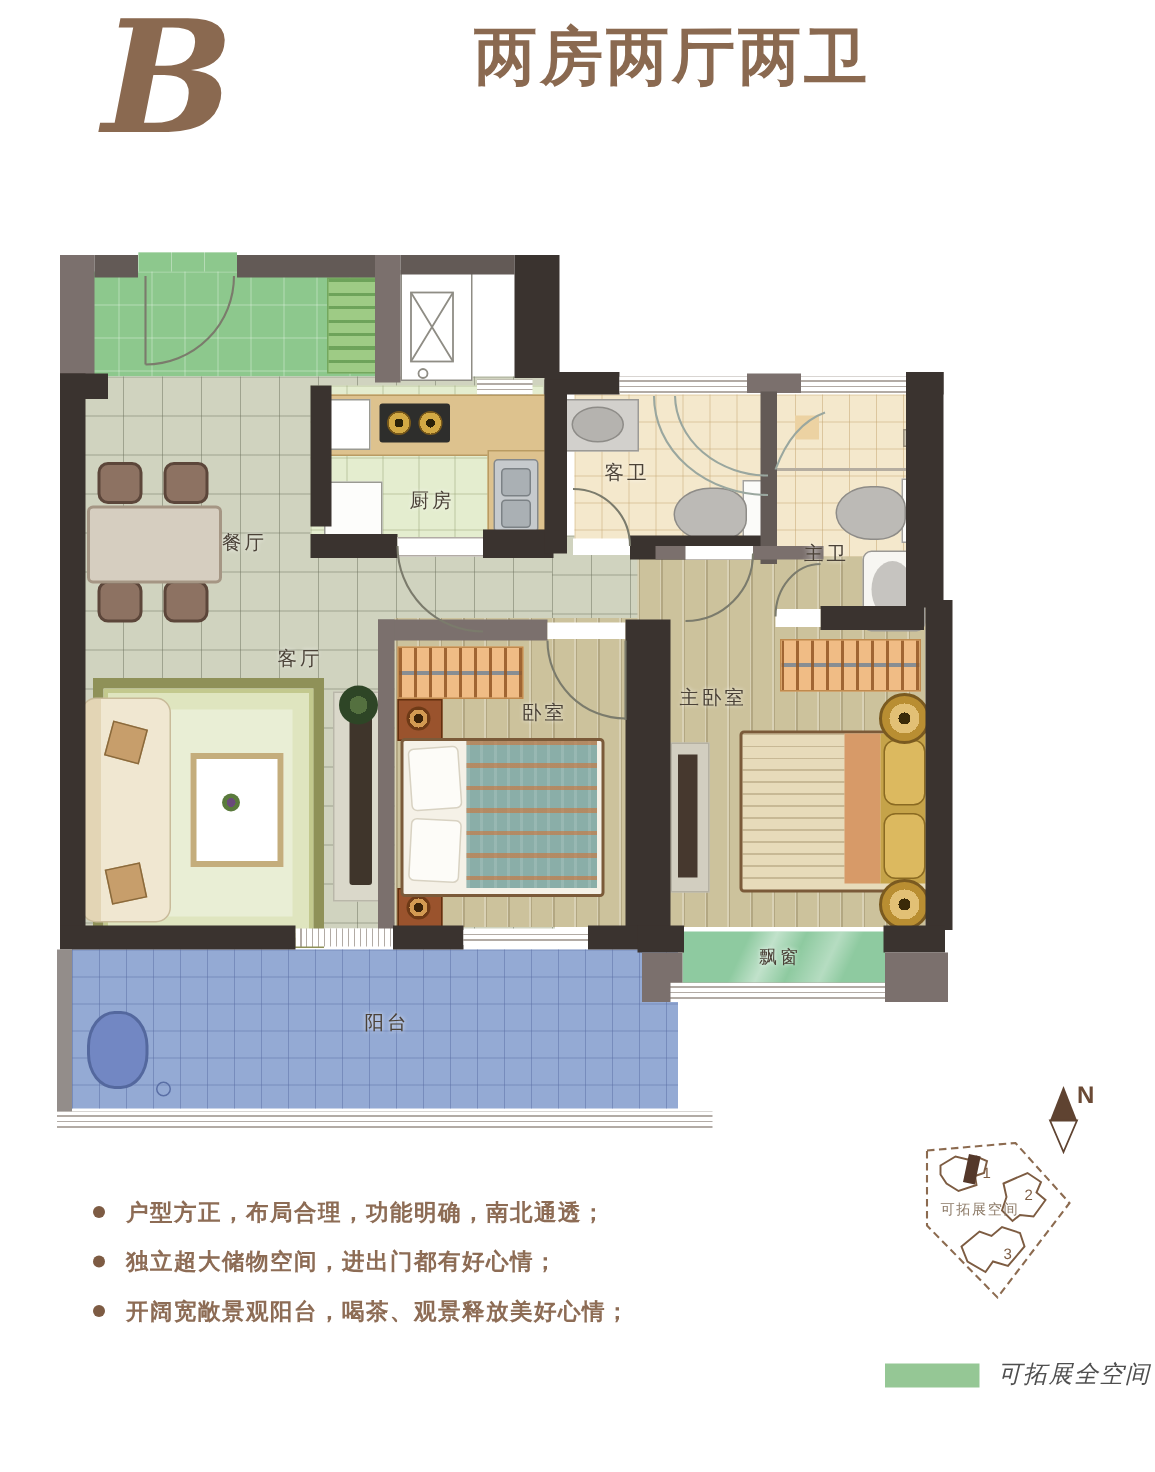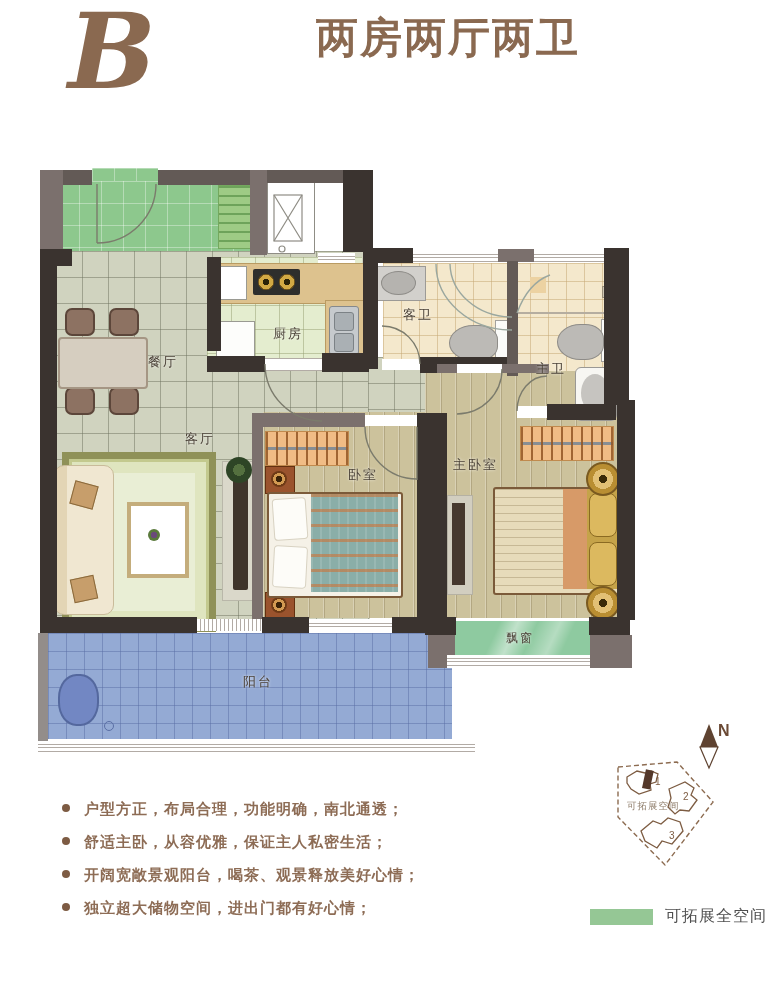--- a/index.html
+++ b/index.html
@@ -58,21 +58,21 @@
        font-weight:600;font-size:104px;color:#8a6950;}
   #title-type{position:absolute;left:164px;top:30px;font-family:"DejaVu Serif",serif;font-weight:bold;
        font-size:49px;color:#8a6950;letter-spacing:4px;}
   #subtitle{position:absolute;left:316px;top:10px;font-weight:900;font-size:42px;color:#8a6950;letter-spacing:2px;}
   
   #features{position:absolute;left:62px;top:798px;width:530px;}
   .feat{display:flex;margin-bottom:12px;align-items:flex-start;text-align:center;}
   .feat .dot{width:8px;height:8px;border-radius:50%;background:#7d5b43;margin:6px 14px 0 0;flex:none;}
   .feat .txt{font-size:15px;font-weight:bold;color:#8d6c55;letter-spacing:1px;line-height:21px;}
   
-  #legend{position:absolute;left:590px;top:906px;}
+  #legend{position:absolute;left:590px;top:906px;font-style:italic;}
   .lrow{display:flex;align-items:center;margin-bottom:13px;}
   .swatch{width:63px;height:16px;margin-right:12px;}
   .ltxt{font-size:16px;color:#4f4f4f;letter-spacing:1px;}
   #compass-n{position:absolute;left:718px;top:722px;font-size:16px;font-weight:bold;color:#6b4a35;}
   #siteplan-label{position:absolute;left:627px;top:800px;font-size:9.5px;color:#8d7b68;letter-spacing:1px;}
 </style>
 </head>
 <body>
 
 <div id="page">
@@ -264,29 +264,25 @@
   </svg>
   <div id="siteplan-label">可拓展空间</div>
 
   <div id="features">
     <div class="feat">
         <span class="dot"></span>
         <span class="txt">户型方正，布局合理，功能明确，南北通透；</span>
       </div>
     <div class="feat">
         <span class="dot"></span>
-        <span class="txt">舒适主卧，从容优雅，保证主人私密生活；</span>
+        <span class="txt">独立超大储物空间，进出门都有好心情；</span>
       </div>
     <div class="feat">
         <span class="dot"></span>
         <span class="txt">开阔宽敞景观阳台，喝茶、观景释放美好心情；</span>
-      </div>
-    <div class="feat">
-        <span class="dot"></span>
-        <span class="txt">独立超大储物空间，进出门都有好心情；</span>
       </div>
   </div>
 
   <div id="legend">
     <div class="lrow">
       <span class="swatch" style="background:#95c795"></span>
       <span class="ltxt">可拓展全空间</span>
     </div>
   </div>
 

